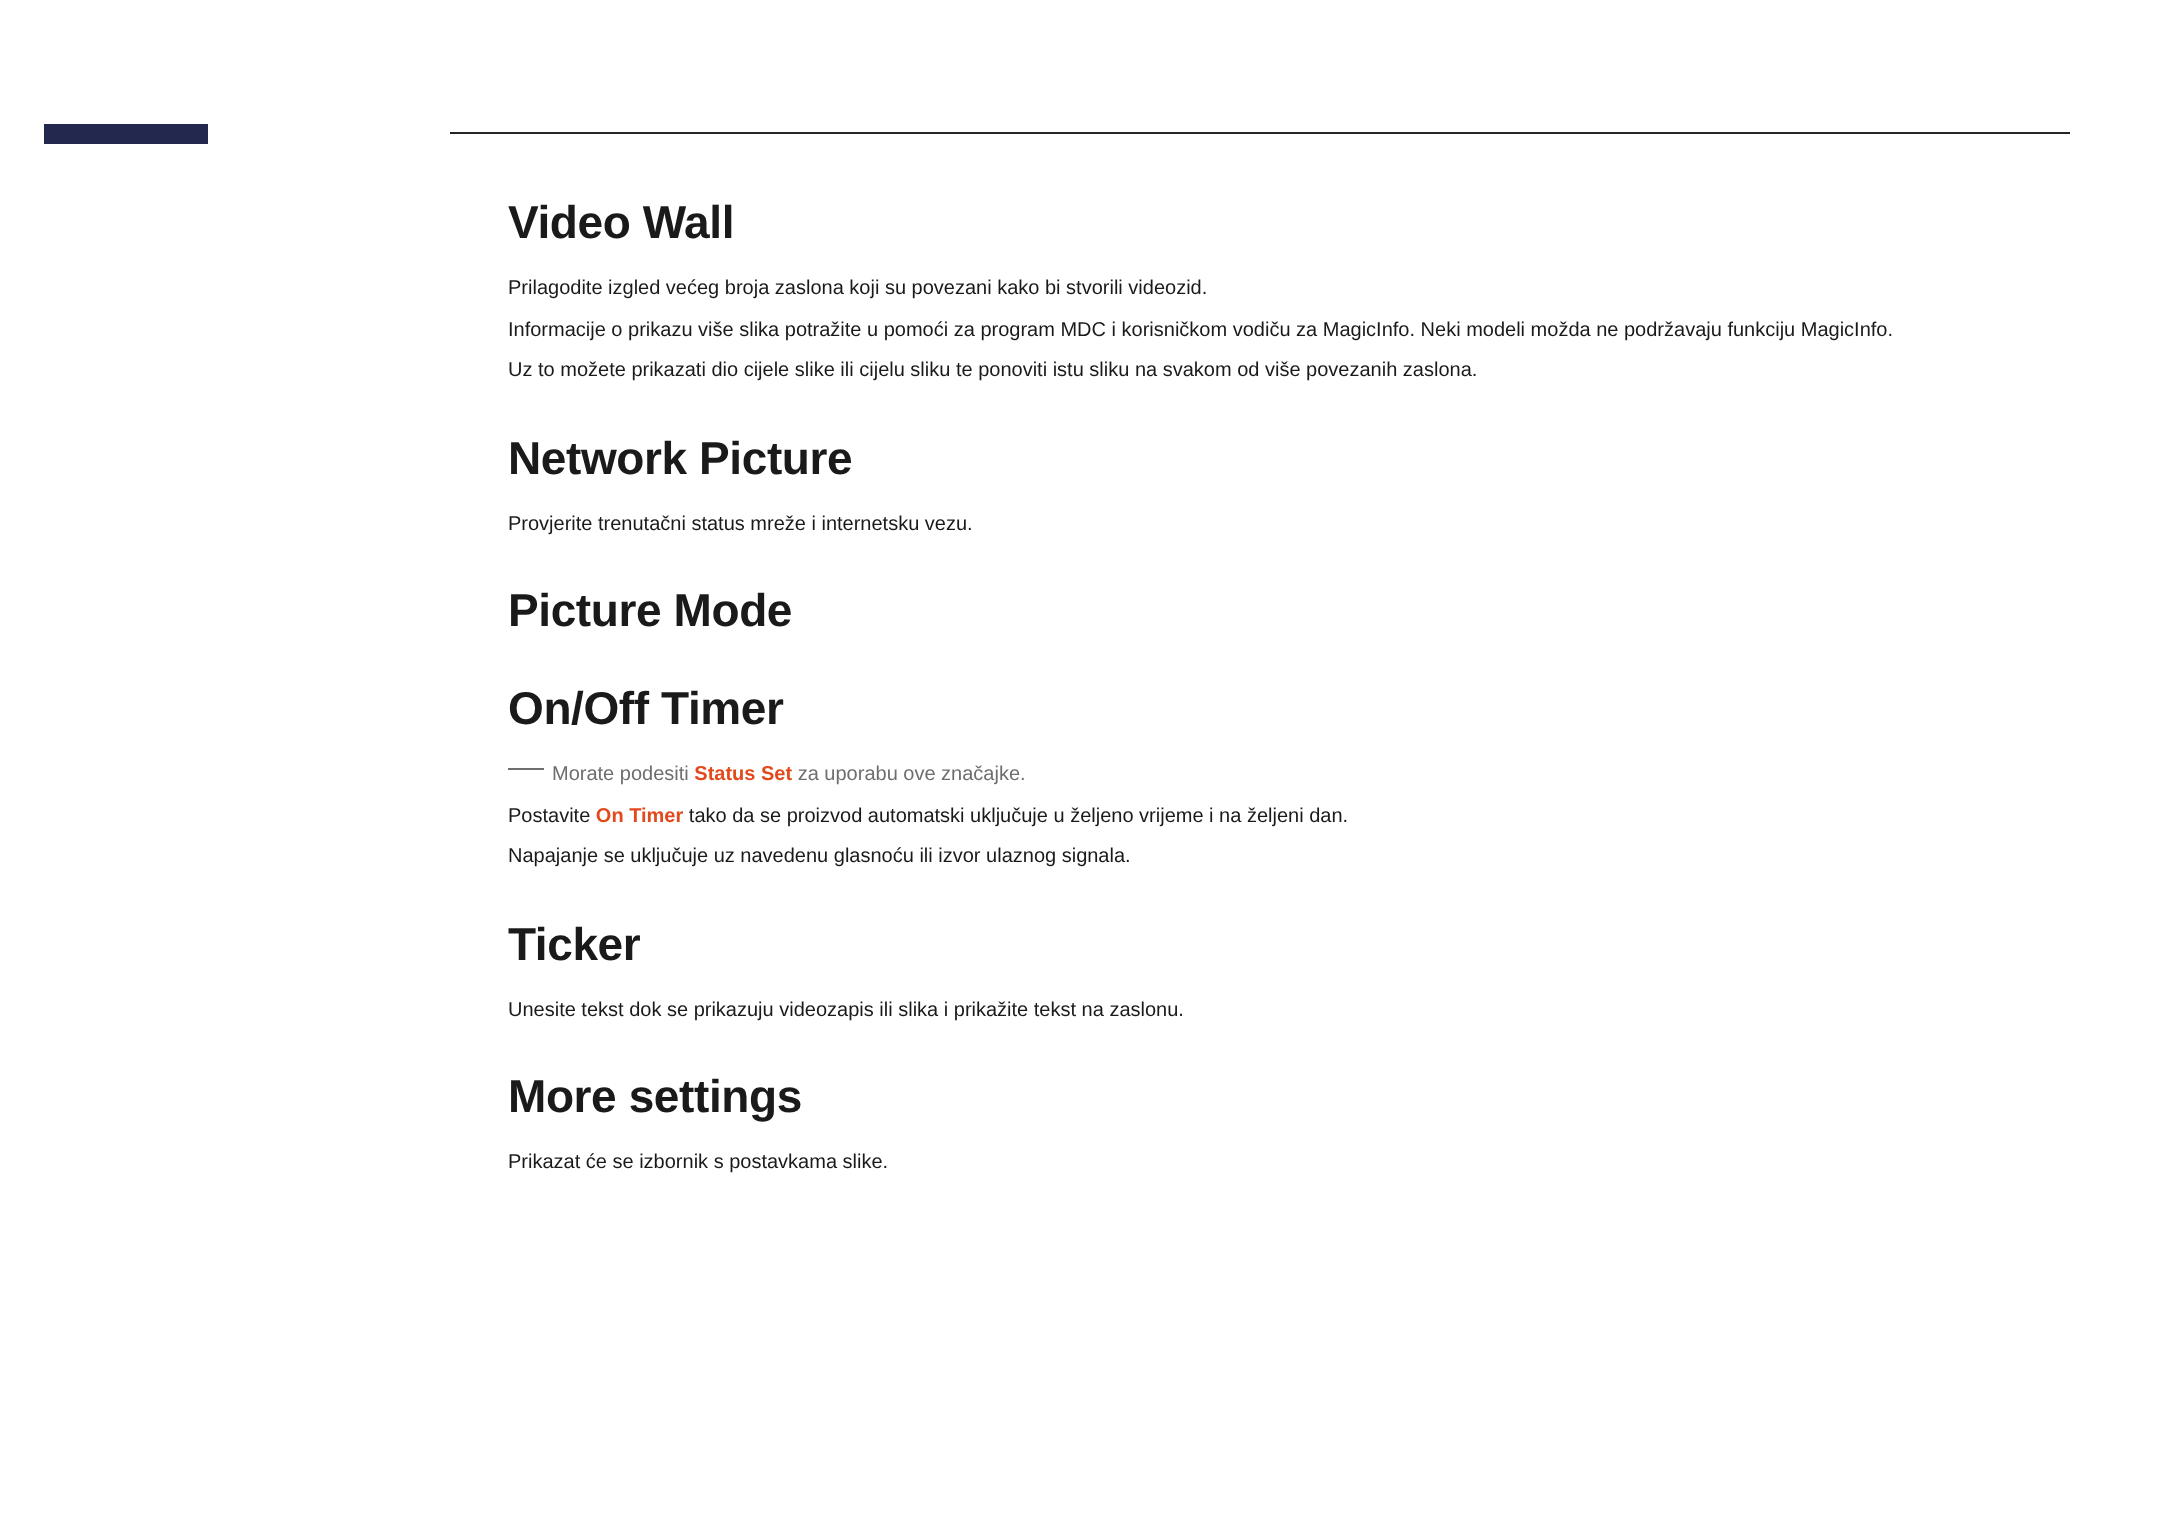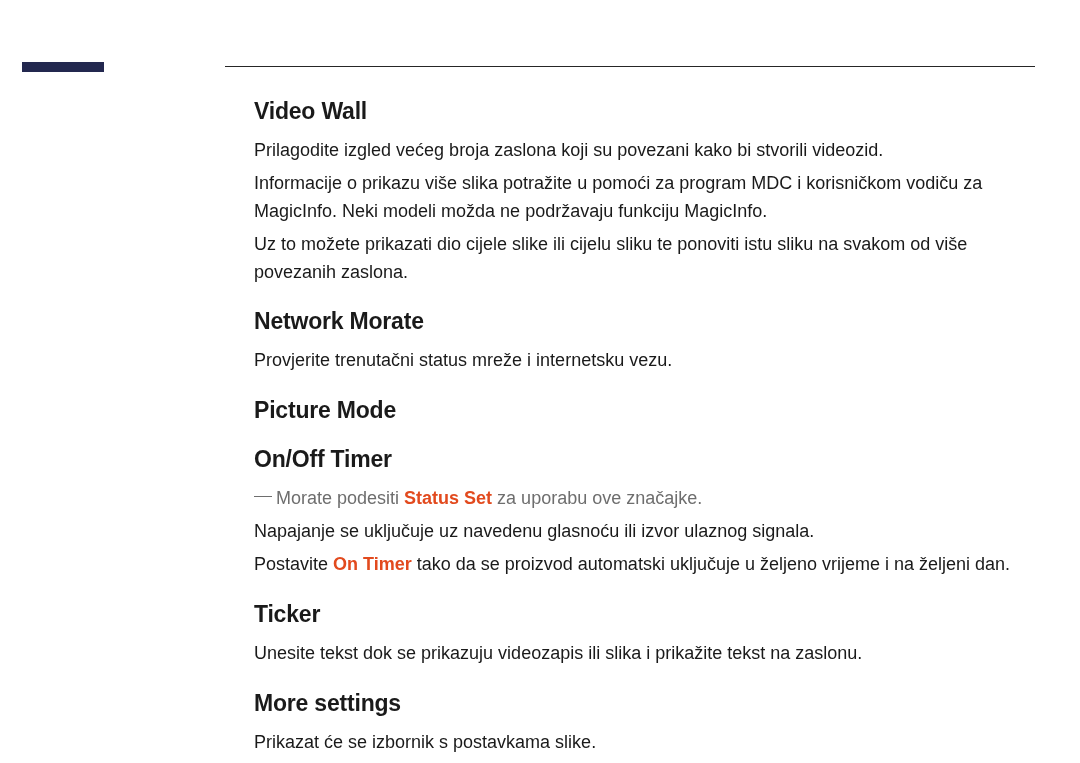--- a/index.html
+++ b/index.html
@@ -3,52 +3,52 @@
 <meta charset="utf-8">
 <style>
   * { box-sizing: border-box; margin: 0; padding: 0; }
   html, body { width: 1080px; height: 763px; background: #fff; font-family: "Segoe UI", "Helvetica Neue", Arial, sans-serif; color: #1a1a1a; }
   .page { position: relative; width: 1080px; height: 763px; }
   .accent-bar { position: absolute; left: 22px; top: 62px; width: 82px; height: 10px; background: #23284f; }
   .rule { position: absolute; left: 225px; top: 66px; width: 810px; height: 1px; background: #000; opacity: 0.85; }
   .content { position: absolute; left: 254px; top: 98px; width: 790px; }
   h2 { font-size: 23px; font-weight: 600; letter-spacing: -0.2px; margin-top: 22px; margin-bottom: 12px; }
   h2:first-child { margin-top: 0; }
-  p { font-size: 18px; line-height: 1.55; color: #1a1a1a; margin-bottom: 5px; }
+  p { font-size: 10px; line-height: 1.55; color: #1a1a1a; margin-bottom: 5px; }
   p.sub { color: #6e6e6e; }
   .dash { display: inline-block; width: 18px; height: 1px; background: #6e6e6e; vertical-align: middle; margin-right: 4px; position: relative; top: -3px; }
   .hl { color: #e24a1e; font-weight: 600; }
 </style>
 </head>
 <body>
 
 <div class="page">
   <div class="accent-bar"></div>
   <div class="rule"></div>
 
   <div class="content">
 
     <h2>Video Wall</h2>
     <p>Prilagodite izgled većeg broja zaslona koji su povezani kako bi stvorili videozid.</p>
     <p>Informacije o prikazu više slika potražite u pomoći za program MDC i korisničkom vodiču za MagicInfo. Neki modeli možda ne podržavaju funkciju MagicInfo.</p>
     <p>Uz to možete prikazati dio cijele slike ili cijelu sliku te ponoviti istu sliku na svakom od više povezanih zaslona.</p>
 
-    <h2>Network Morate</h2>
+    <h2>Network Picture</h2>
     <p>Provjerite trenutačni status mreže i internetsku vezu.</p>
 
     <h2>Picture Mode</h2>
 
     <h2>On/Off Timer</h2>
     <p class="sub">
       <span class="dash"></span><span>Morate podesiti </span><span class="hl">Status Set</span><span> za uporabu ove značajke.</span>
     </p>
-    <p>Napajanje se uključuje uz navedenu glasnoću ili izvor ulaznog signala.</p>
     <p>
       <span>Postavite </span><span class="hl">On Timer</span><span> tako da se proizvod automatski uključuje u željeno vrijeme i na željeni dan.</span>
     </p>
+    <p>Napajanje se uključuje uz navedenu glasnoću ili izvor ulaznog signala.</p>
 
     <h2>Ticker</h2>
     <p>Unesite tekst dok se prikazuju videozapis ili slika i prikažite tekst na zaslonu.</p>
 
     <h2>More settings</h2>
     <p>Prikazat će se izbornik s postavkama slike.</p>
 
   </div>
 </div>
 

